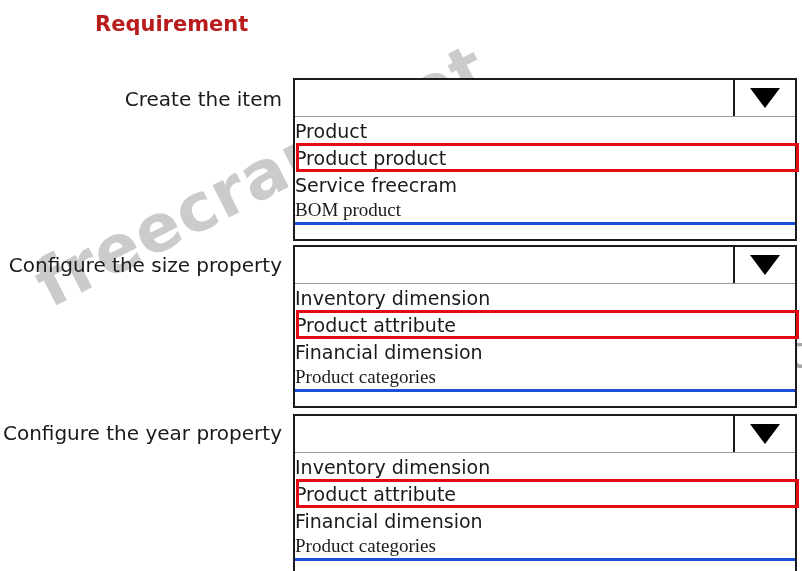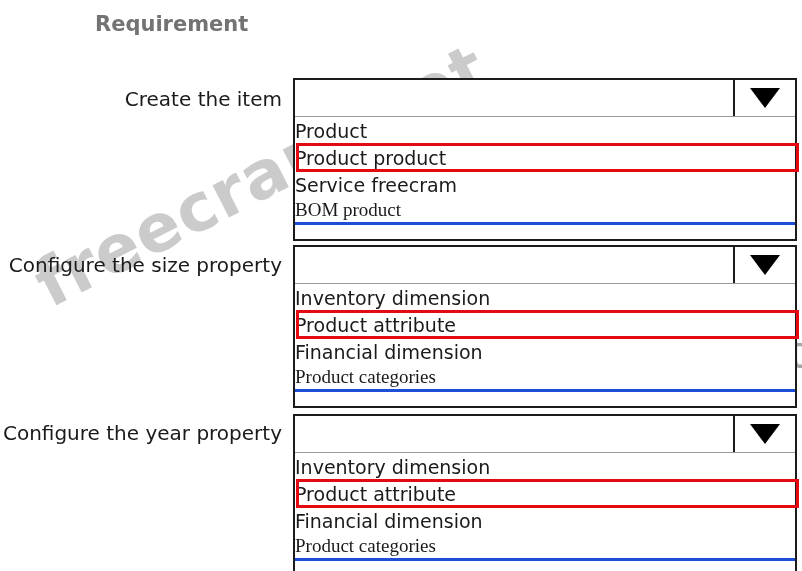--- a/index.html
+++ b/index.html
@@ -72,21 +72,21 @@
     left: 0;
     width: 802px;
     height: 34px;
     z-index: 3;
   }
   .col-header {
     position: absolute;
     font-size: 21px;
     font-weight: 700;
     font-family: "DejaVu Sans", sans-serif;
-    color: #737373;
+    color: #b91c1c;
     white-space: nowrap;
   }
   .col-header.req { left: 95px; top: 0; }
   .col-header.cfg { left: 474px; top: 0; }
 
   
   .row {
     position: absolute;
     left: 0;
     width: 802px;

